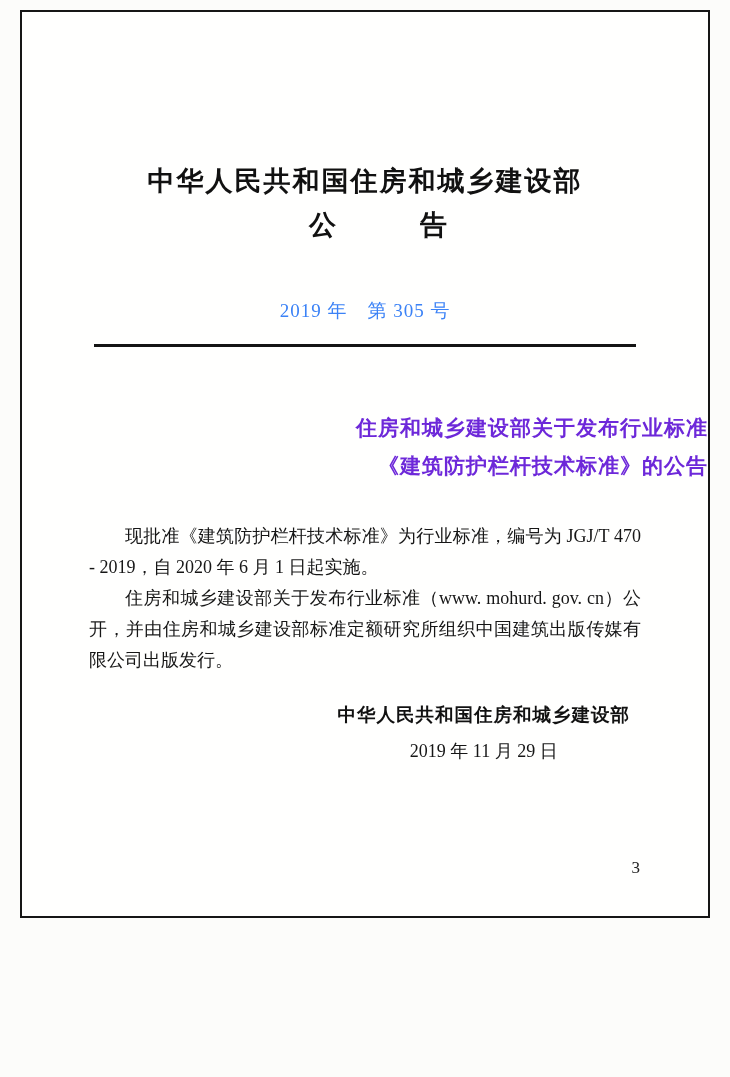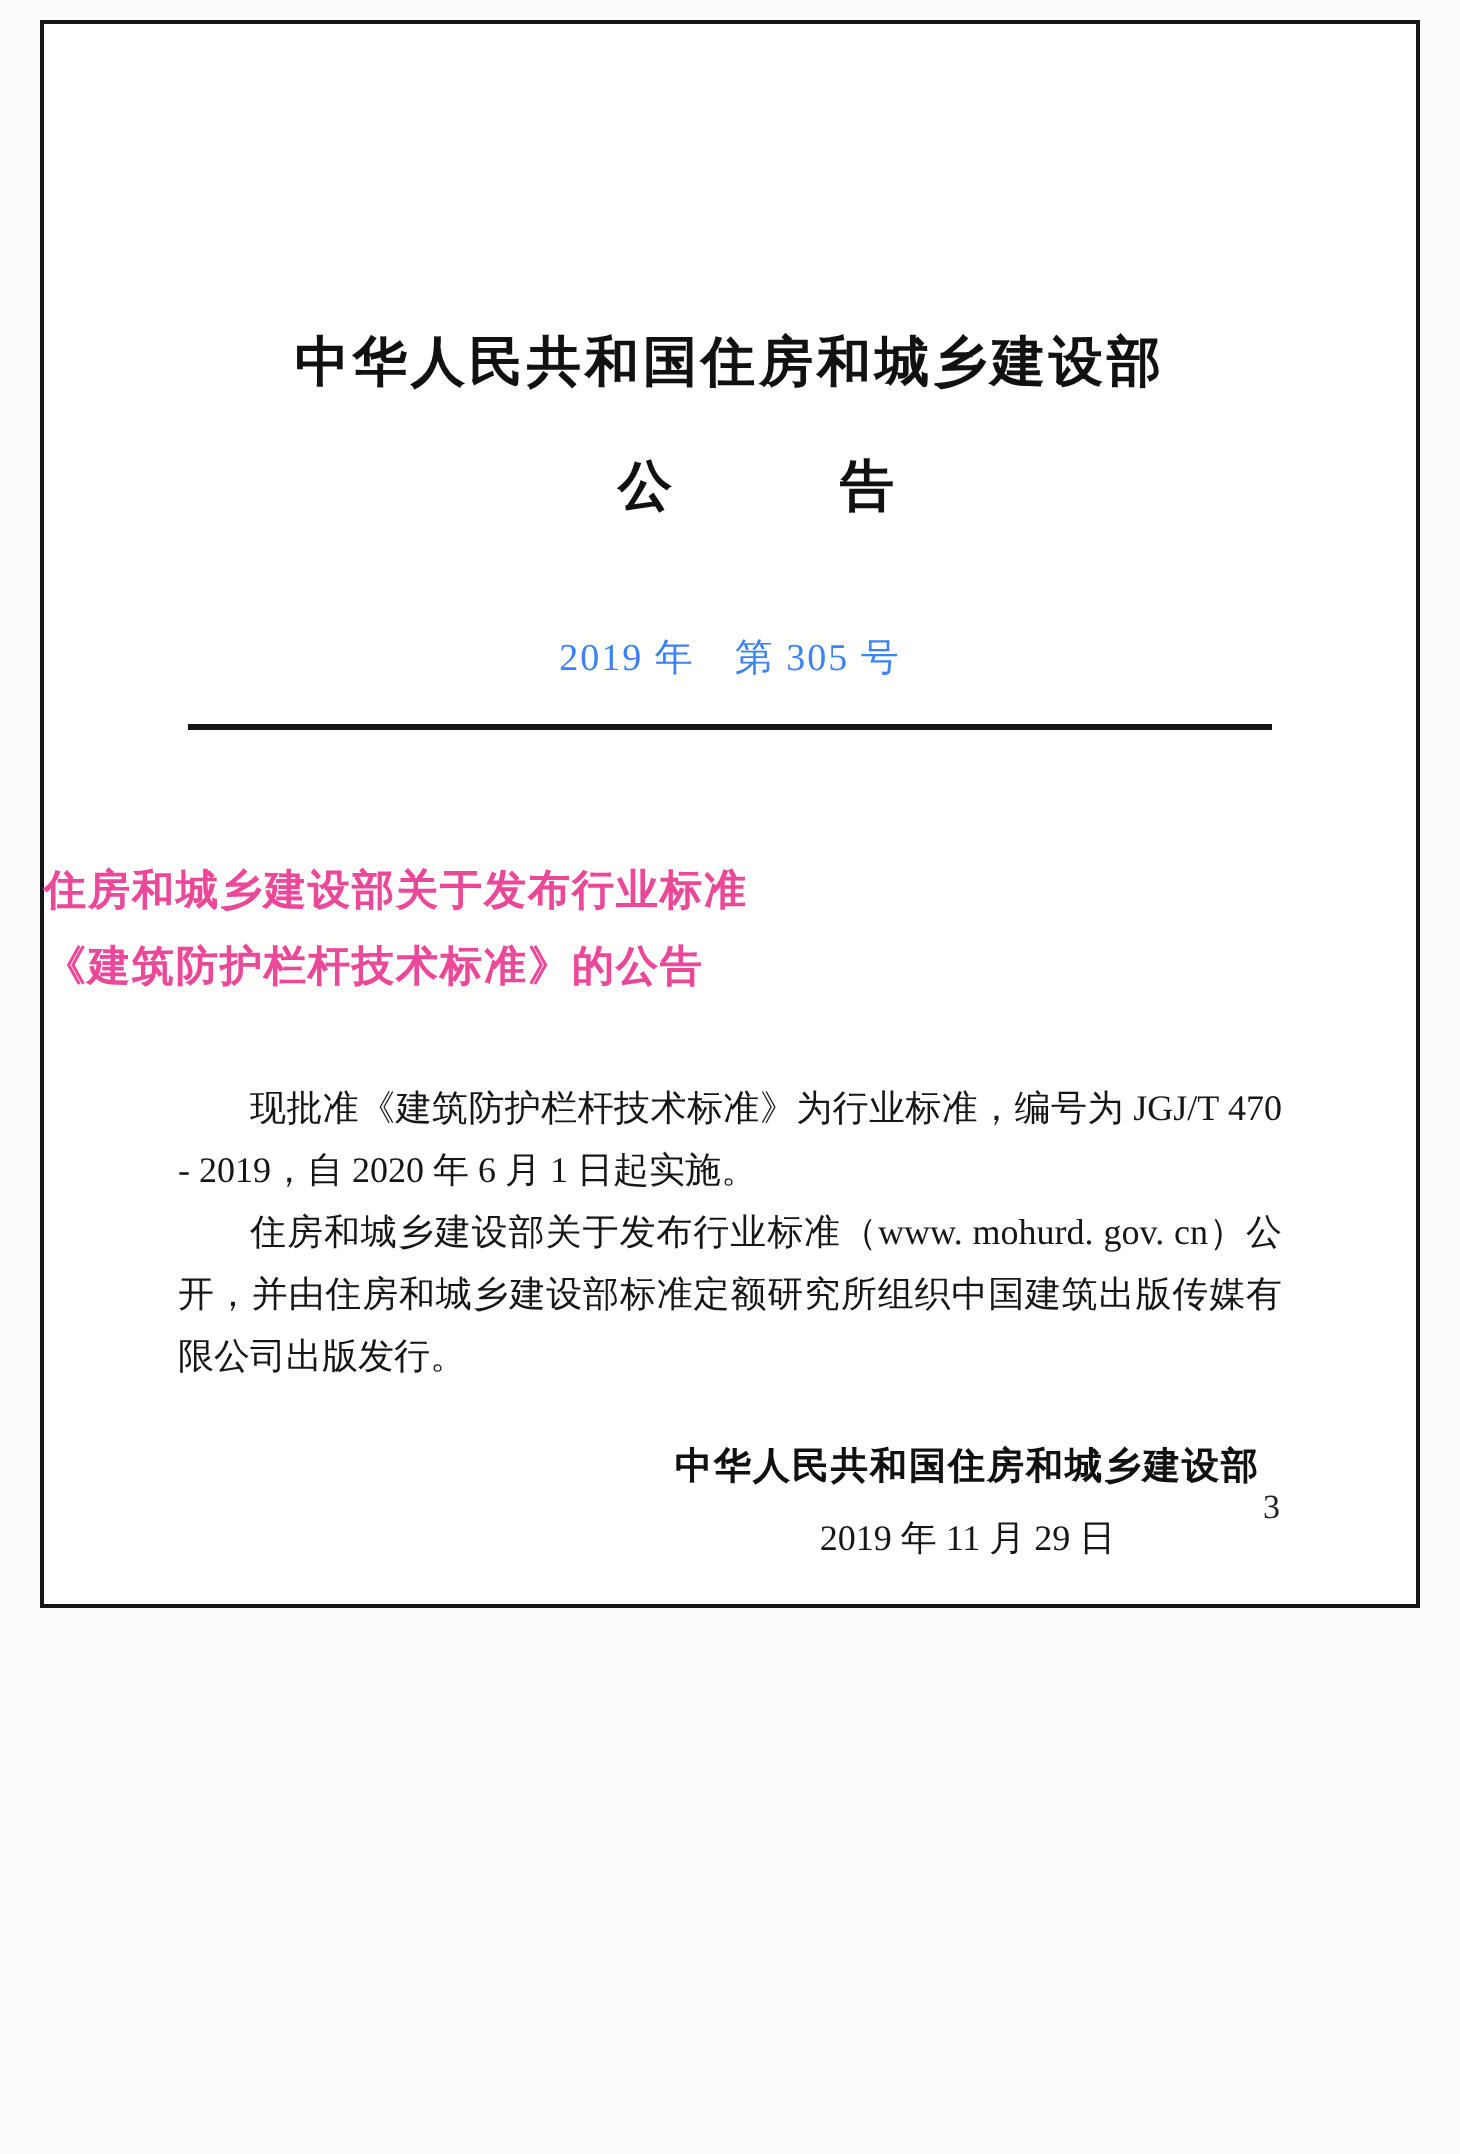--- a/index.html
+++ b/index.html
@@ -14,37 +14,37 @@
     height: 1077px;
     margin: 0 auto;
     background: #fcfcfa;
     overflow: hidden;
   }
   .frame {
     position: absolute;
     left: 20px;
     top: 10px;
     width: 690px;
-    height: 794px;
+    height: 908px;
     box-sizing: border-box;
     border: 2px solid #161616;
     background: #fffffe;
   }
   .title {
     margin: 148px 0 0 0;
     text-align: center;
     font-family: "Liberation Sans", sans-serif;
     font-weight: bold;
     font-size: 27px;
     letter-spacing: 2px;
     color: #111;
     line-height: 42px;
   }
   .gonggao {
-    margin-top: 20px;
+    margin-top: 2px;
     letter-spacing: 10px;
     padding-left: 36px;
   }
   .issue {
     margin-top: 52px;
     text-align: center;
     font-family: "Liberation Serif", serif;
     font-size: 19px;
     color: #3b82f6;
     letter-spacing: 1px;
@@ -52,25 +52,25 @@
   .rule {
     display: block;
     border: none;
     height: 3px;
     width: 542px;
     margin: 20px auto 0 auto;
     background: #141414;
   }
   .subtitle {
     margin-top: 62px;
-    text-align: left;
+    text-align: right;
     font-family: "Liberation Sans", sans-serif;
     font-weight: bold;
     font-size: 21px;
-    color: #ec4899;
+    color: #6d28d9;
     line-height: 38px;
     letter-spacing: 1px;
   }
   .body-text {
     width: 552px;
     margin: 36px auto 8px auto;
     font-size: 18px;
     color: #161616;
     line-height: 31px;
     text-align: justify;

